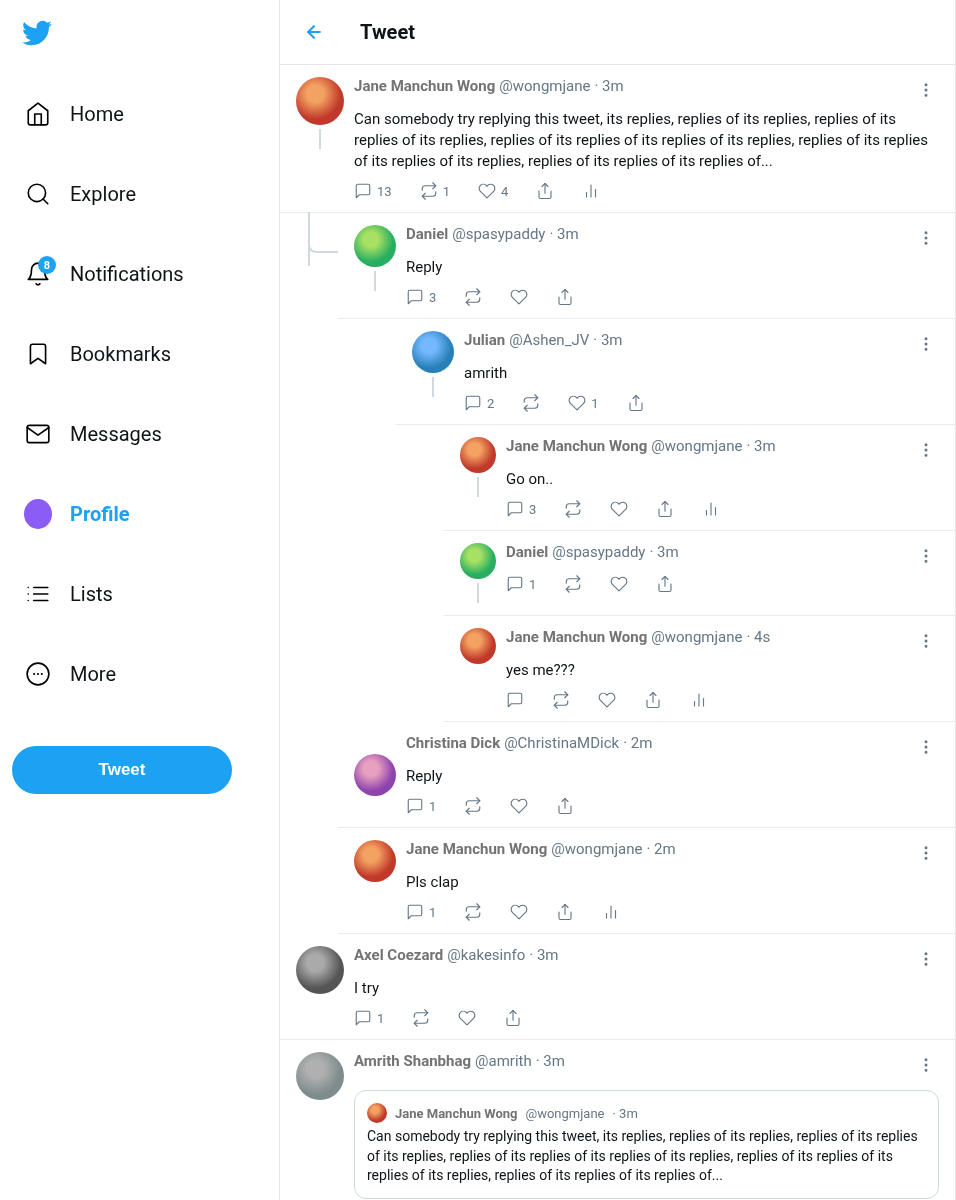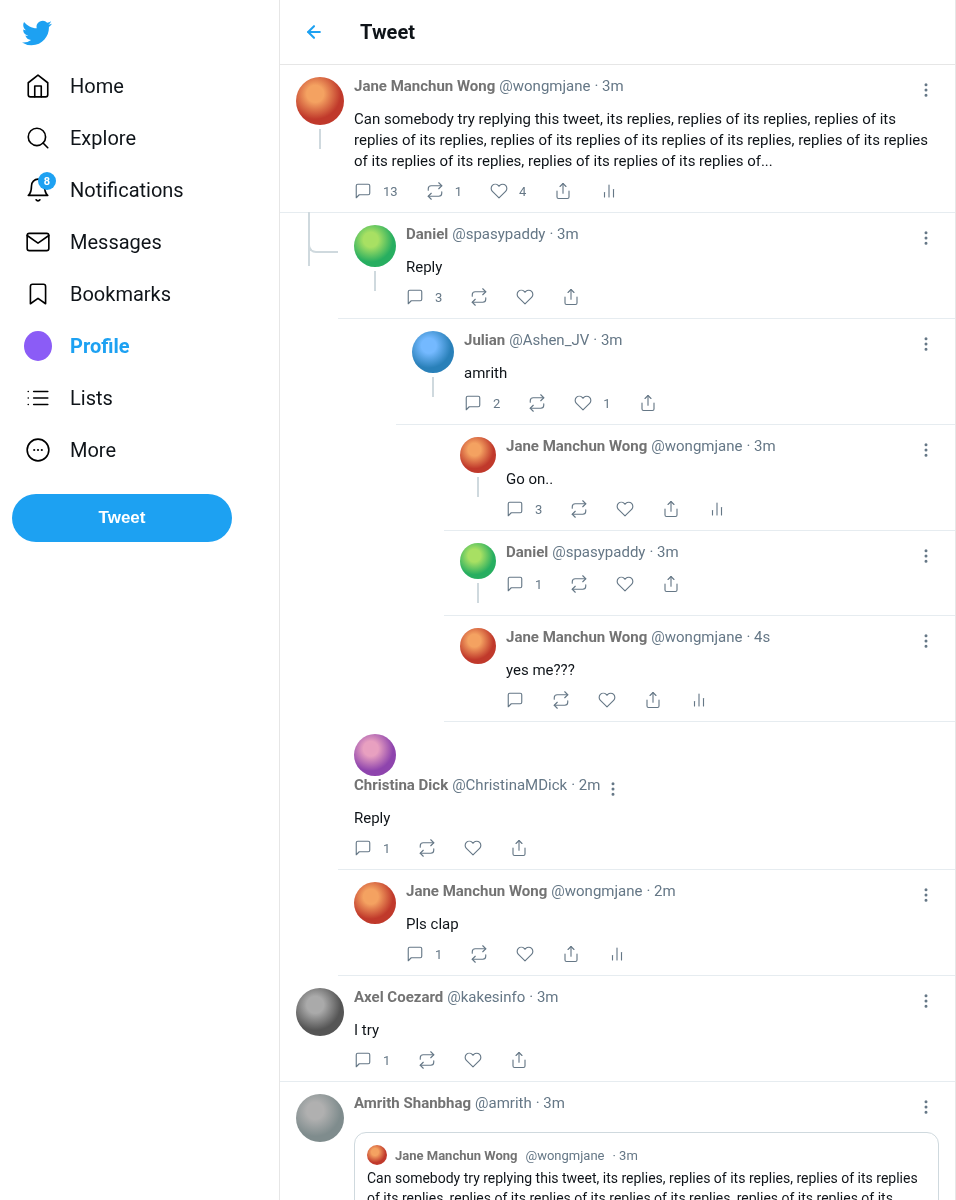--- a/index.html
+++ b/index.html
@@ -7,21 +7,21 @@
 
     
     .sidebar {
       width: 280px;
       min-height: 1200px;
       padding: 8px 12px;
       display: flex;
       flex-direction: column;
       border-right: 1px solid #e6e6e6;
       position: fixed;
-      top: 0; left: 0; bottom: 0;
+      top: 0; left: 0; bottom: 0; gap: 28px;
     }
     .sidebar-logo {
       width: 50px; height: 50px;
       display: flex; align-items: center; justify-content: center;
       margin-bottom: 4px;
       border-radius: 50%;
       cursor: pointer;
     }
     .sidebar-logo svg { width: 30px; height: 30px; }
     .nav-item {
@@ -152,21 +152,21 @@
     }
     .author-name { font-weight: 700; font-size: 15px; color: #737373; }
     .author-handle { color: #657786; font-size: 15px; }
     .tweet-time { color: #657786; font-size: 15px; }
     .tweet-text { font-size: 15px; color: #0f1419; margin-bottom: 10px; line-height: 1.4; }
     .tweet-actions {
       display: flex; align-items: center; gap: 28px;
       color: #657786;
     }
     .action-btn {
-      display: flex; align-items: center; gap: 11px;
+      display: flex; align-items: center; gap: 5px;
       font-size: 13px; color: #657786; cursor: pointer;
     }
     .action-btn svg { width: 18px; height: 18px; }
     .more-btn { color: #657786; cursor: pointer; padding: 4px; }
 
     
     .indent-1 { margin-left: 58px; }
     .indent-2 { margin-left: 116px; }
     .indent-3 { margin-left: 164px; }
 
@@ -245,34 +245,34 @@
           <path d="M13.73 21a2 2 0 01-3.46 0"></path>
         </svg>
       <span class="badge">8</span>
     </div>
     <span class="nav-label">Notifications</span>
   </div>
 
   <div class="nav-item">
     <div class="nav-icon">
       <svg width="26" height="26" viewBox="0 0 24 24" class="icon-svg">
+          <path d="M19 21l-7-5-7 5V5a2 2 0 012-2h10a2 2 0 012 2z"></path>
+        </svg>
+    </div>
+    <span class="nav-label">Bookmarks</span>
+  </div>
+
+  <div class="nav-item">
+    <div class="nav-icon">
+      <svg width="26" height="26" viewBox="0 0 24 24" class="icon-svg">
           <path d="M4 4h16c1.1 0 2 .9 2 2v12c0 1.1-.9 2-2 2H4c-1.1 0-2-.9-2-2V6c0-1.1.9-2 2-2z"></path>
           <polyline points="22,6 12,13 2,6"></polyline>
         </svg>
     </div>
     <span class="nav-label">Messages</span>
-  </div>
-
-  <div class="nav-item">
-    <div class="nav-icon">
-      <svg width="26" height="26" viewBox="0 0 24 24" class="icon-svg">
-          <path d="M19 21l-7-5-7 5V5a2 2 0 012-2h10a2 2 0 012 2z"></path>
-        </svg>
-    </div>
-    <span class="nav-label">Bookmarks</span>
   </div>
 
   <div class="nav-item active">
     <div class="nav-icon">
       <div class="profile-avatar av-profile"></div>
     </div>
     <span class="nav-label">Profile</span>
   </div>
 
   <div class="nav-item">
@@ -646,21 +646,21 @@
             <svg class="icon-svg" viewBox="0 0 24 24">
                 <line x1="18" y1="20" x2="18" y2="10"></line>
                 <line x1="12" y1="20" x2="12" y2="4"></line>
                 <line x1="6" y1="20" x2="6" y2="14"></line>
               </svg>
           </div>
         </div>
       </div>
     </div>
 
-    <div class="tweet-item indent-1" style="align-items: flex-start; flex-direction: column;">
+    <div class="tweet-item indent-1" style="align-items: center;">
       <div class="tweet-left">
         <div class="avatar avatar-md av-christina"></div>
       </div>
       <div class="tweet-right">
         <div class="tweet-top">
           <div class="tweet-author">
             <span class="author-name">Christina Dick</span>
             <span class="author-handle">@ChristinaMDick</span>
             <span class="tweet-time">· <span>2m</span></span>
           </div>

